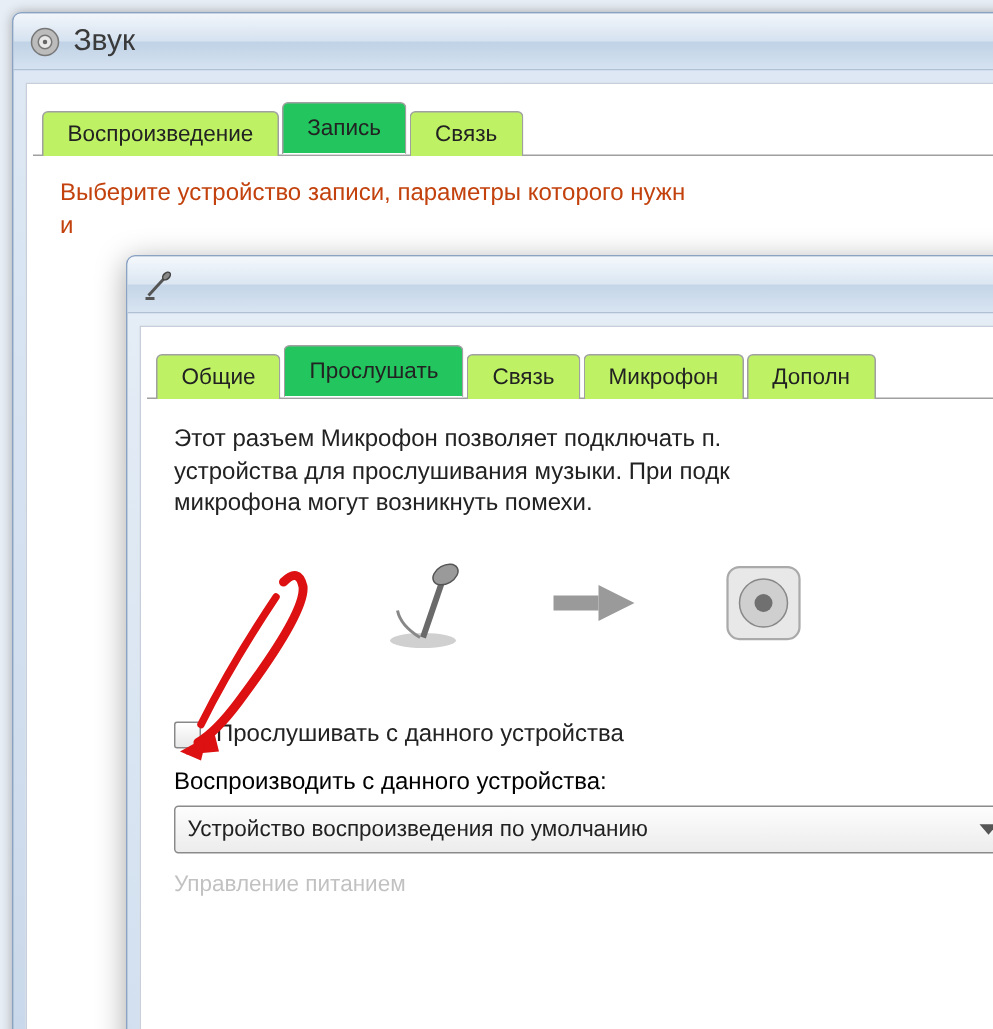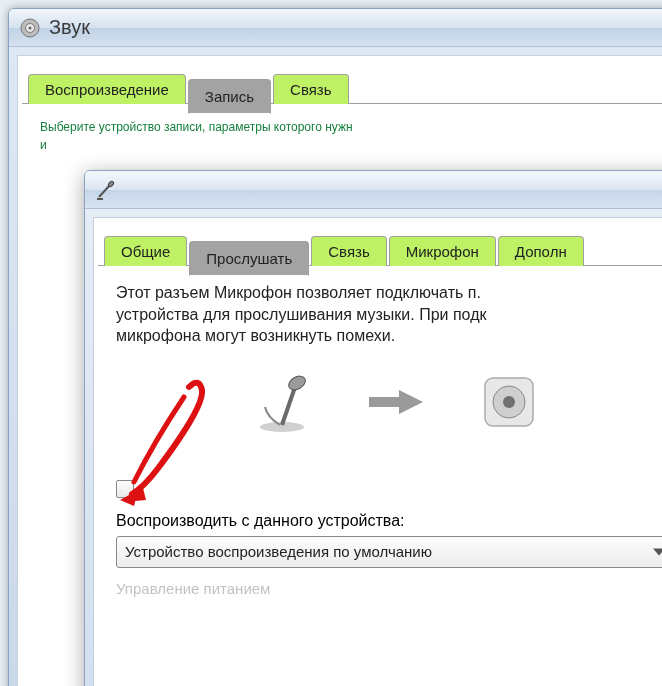--- a/index.html
+++ b/index.html
@@ -67,36 +67,36 @@
     background: #bef264;
     border-top-left-radius: 4px;
     border-top-right-radius: 4px;
     font-size: 15px;
     color: #222;
     cursor: default;
     position: relative;
     top: 1px;
   }
   .tab.active {
-    background: #a3a3a3;
+    background: #22c55e;
     border-bottom: 1px solid #ffffff;
     z-index: 2;
     padding-top:8px;
     padding-bottom:8px;
-    top: 11px;
+    top: 0;
     text-align: right;
   }
   .tab-content {
     padding: 16px 18px 10px 18px;
     background:#fff;
   }
   .tab-content p {
     margin: 0 0 4px 0;
-    font-size: 12px;
-    color: #15803d;
+    font-size: 16px;
+    color: #c2410c;
   }
 
   
   .win-inner {
     position: absolute;
     left: 84px;
     top: 170px;
     width: 620px;
     background: linear-gradient(to bottom, #e6eef6 0%, #d1dfef 100%);
     border: 1px solid #8aa3c2;
@@ -259,20 +259,21 @@
       </div>
 
       <div class="chk-row">
         <svg class="red-annot" viewBox="0 0 130 140">
           <path d="M 95 15 Q 105 5 108 18 Q 110 35 65 95 Q 50 115 38 122" stroke="#dd1111" stroke-width="6" fill="none" stroke-linecap="round"></path>
           <path d="M 90 25 Q 60 70 40 110" stroke="#dd1111" stroke-width="5" fill="none" stroke-linecap="round"></path>
           <polygon points="30,130 48,112 52,128" fill="#dd1111"></polygon>
           <polygon points="26,128 44,118 40,134" fill="#dd1111"></polygon>
         </svg>
         <span class="chk"></span>
+        <span class="chk-label">Прослушивать с данного устройства</span>
       </div>
 
       <div class="section-label">Воспроизводить с данного устройства:</div>
 
       <div class="dropdown">
         <span>Устройство воспроизведения по умолчанию</span>
         <span class="dd-arrow"></span>
       </div>
 
       <div class="cutoff-text" style="opacity:0.4;">Управление питанием</div>

